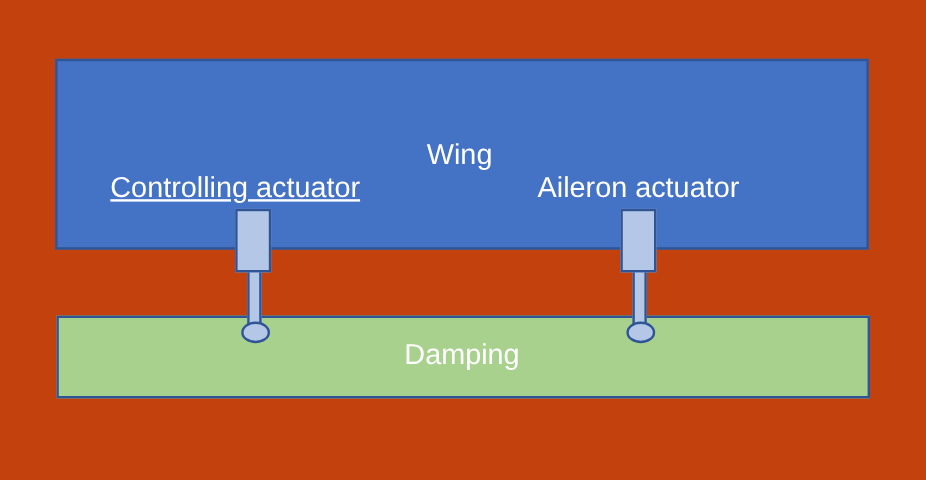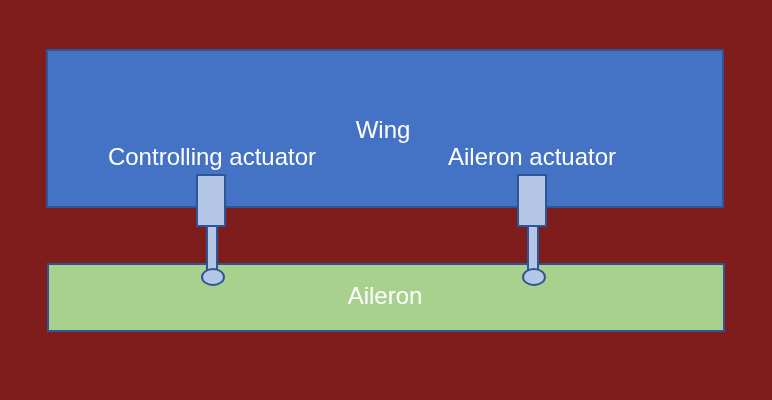--- a/index.html
+++ b/index.html
@@ -5,21 +5,21 @@
   html, body {
     margin: 0;
     padding: 0;
     background: #ffffff;
     font-family: "Liberation Sans", sans-serif;
   }
   .canvas {
     position: relative;
     width: 772px;
     height: 400px;
-    background: #7f1d1d;
+    background: #c2410c;
     overflow: hidden;
   }
   .shape {
     position: absolute;
     box-sizing: border-box;
   }
   .wing {
     left: 46px;
     top: 49px;
     width: 678px;
@@ -40,21 +40,21 @@
   .label {
     position: absolute;
     z-index: 2;
     color: #FFFFFF;
     font-size: 24px;
     line-height: 1;
     white-space: nowrap;
     transform: translate(-50%, -50%);
   }
   .wing-label    { left: 383px; top: 130px; }
-  .ctrl-label    { left: 212px; top: 157px; }
+  .ctrl-label    { left: 196px; top: 157px; text-decoration: underline; }
   .damp-label    { left: 532px; top: 157px; }
   .aileron-label { left: 385px; top: 296px; }
 
   .act-body {
     width: 30px;
     height: 53px;
     top: 174px;
     background: #B4C7E7;
     border: 2px solid #2F5597;
     z-index: 3;
@@ -92,21 +92,21 @@
   <div class="shape wing"></div>
 
   <div class="shape aileron"></div>
 
   <div class="label wing-label">Wing</div>
 
   <div class="label ctrl-label">Controlling actuator</div>
 
   <div class="label damp-label">Aileron actuator</div>
 
-  <div class="label aileron-label">Aileron</div>
+  <div class="label aileron-label">Damping</div>
 
   <div class="ctrl">
     <div class="shape act-rod"></div>
     <div class="shape act-body"></div>
     <div class="shape act-hinge"></div>
   </div>
 
   <div class="damp">
     <div class="shape act-rod"></div>
     <div class="shape act-body"></div>

